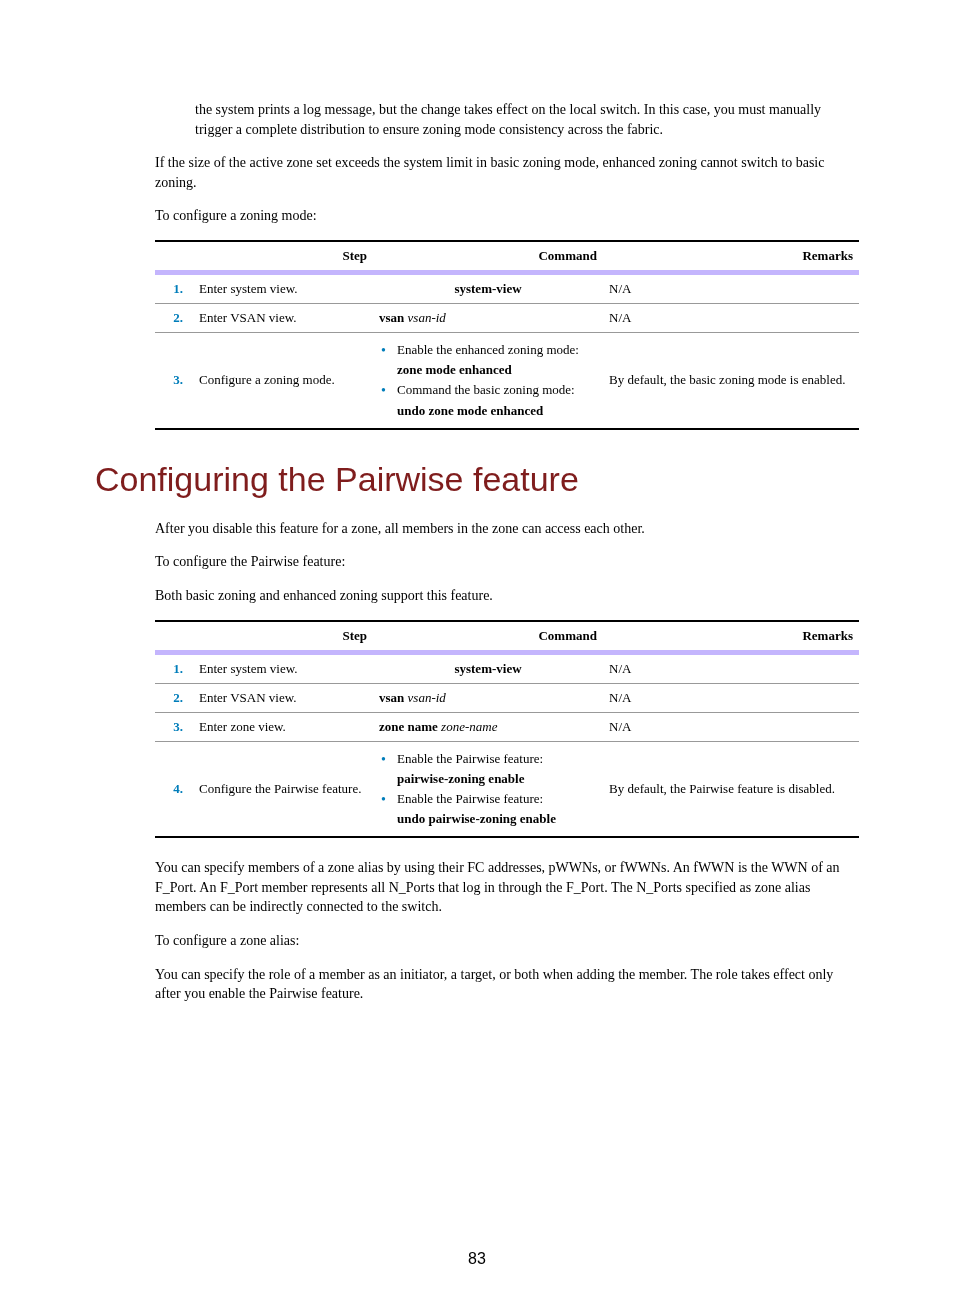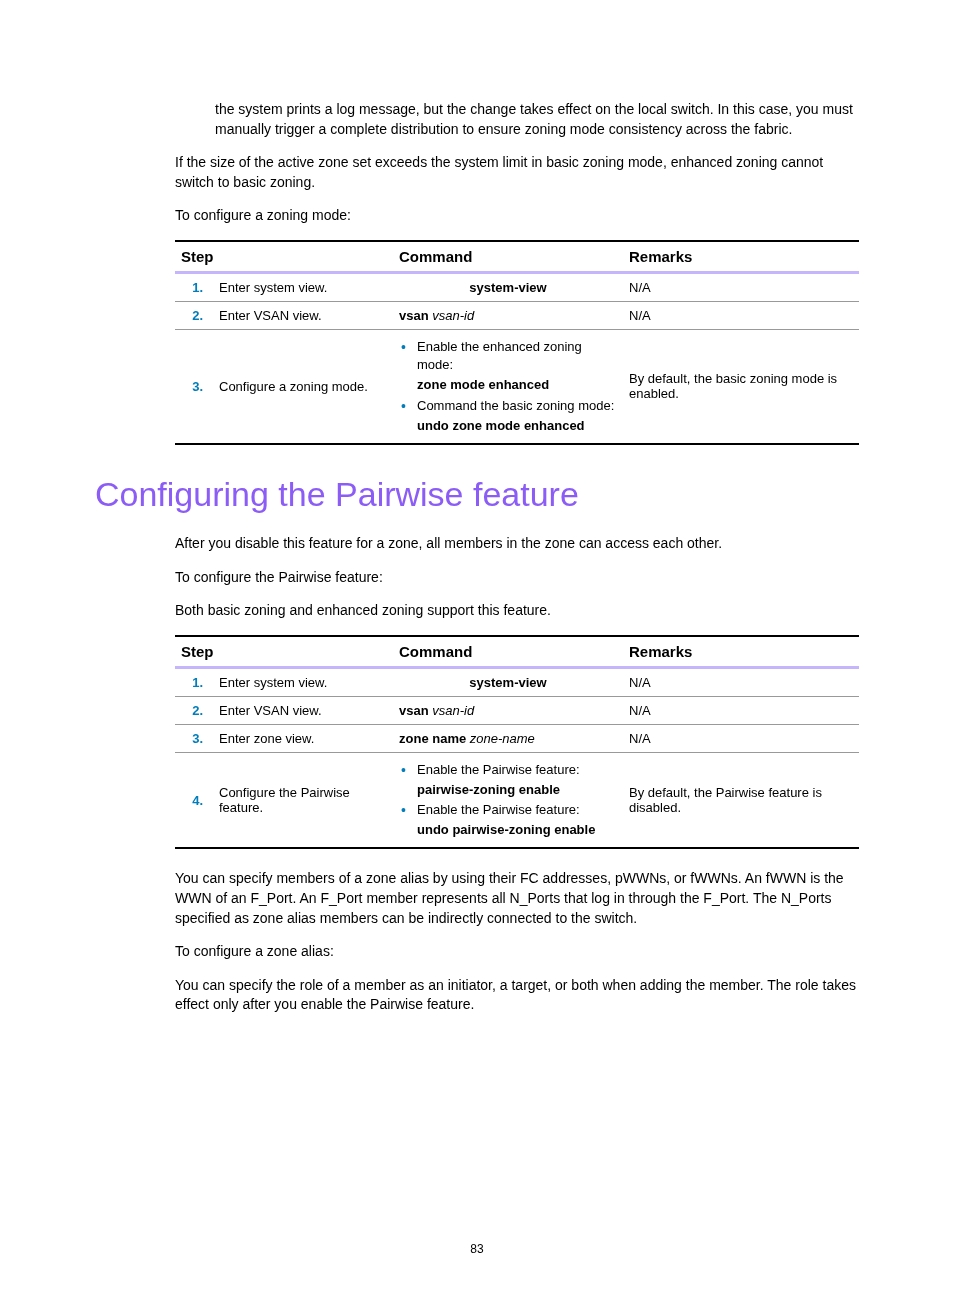--- a/index.html
+++ b/index.html
@@ -11,48 +11,49 @@
     background: #fff;
   }
   .page {
     width: 954px;
     min-height: 1296px;
     padding: 100px 95px 40px 95px;
     box-sizing: border-box;
     position: relative;
   }
   .content-block {
-    margin-left: 80px;
+    margin-left: 60px;
+    font-family: Liberation Serif, serif;
   }
   p {
     margin: 0 0 14px 0;
     line-height: 1.4;
   }
   .indent-para {
     margin-left: 40px;
   }
   h1 {
     font-family: Arial, Helvetica, sans-serif;
     font-weight: normal;
     font-size: 34px;
-    color: #8b5cf6;
+    color: #7f1d1d;
     margin: 30px 0 20px 0;
   }
   table {
     border-collapse: collapse;
     width: 100%;
     margin-bottom: 20px;
   }
   thead th {
-    text-align: left;
+    text-align: right;
     font-weight: bold;
     border-top: 2px solid #000;
-    border-bottom: 3px solid #c4b5fd;
+    border-bottom: 5px solid #c4b5fd;
     padding: 6px 6px;
-    font-size: 15px;
+    font-size: 13px;
   }
   tbody td {
     border-top: 1px solid #999;
     padding: 6px 6px;
     vertical-align: middle;
     font-size: 13px;
   }
   tbody tr:last-child td {
     border-bottom: 2px solid #000;
   }
@@ -83,25 +84,25 @@
   }
   .sub {
     display: block;
     font-weight: bold;
     margin-top: 2px;
   }
   .italic { font-style: italic; font-weight: normal;}
   .bold { font-weight: bold; text-align: center; }
   .page-number {
     position: absolute;
-    bottom: 40px;
+    bottom: 28px;
     left: 0;
     right: 0;
     text-align: center;
-    font-size: 12px;
+    font-size: 16px;
   }
 </style>
 </head>
 <body>
 
 <div class="page">
 
   <div class="content-block">
     <p class="indent-para">the system prints a log message, but the change takes effect on the local switch. In this case, you must manually trigger a complete distribution to ensure zoning mode consistency across the fabric.</p>
     <p>If the size of the active zone set exceeds the system limit in basic zoning mode, enhanced zoning cannot switch to basic zoning.</p>

